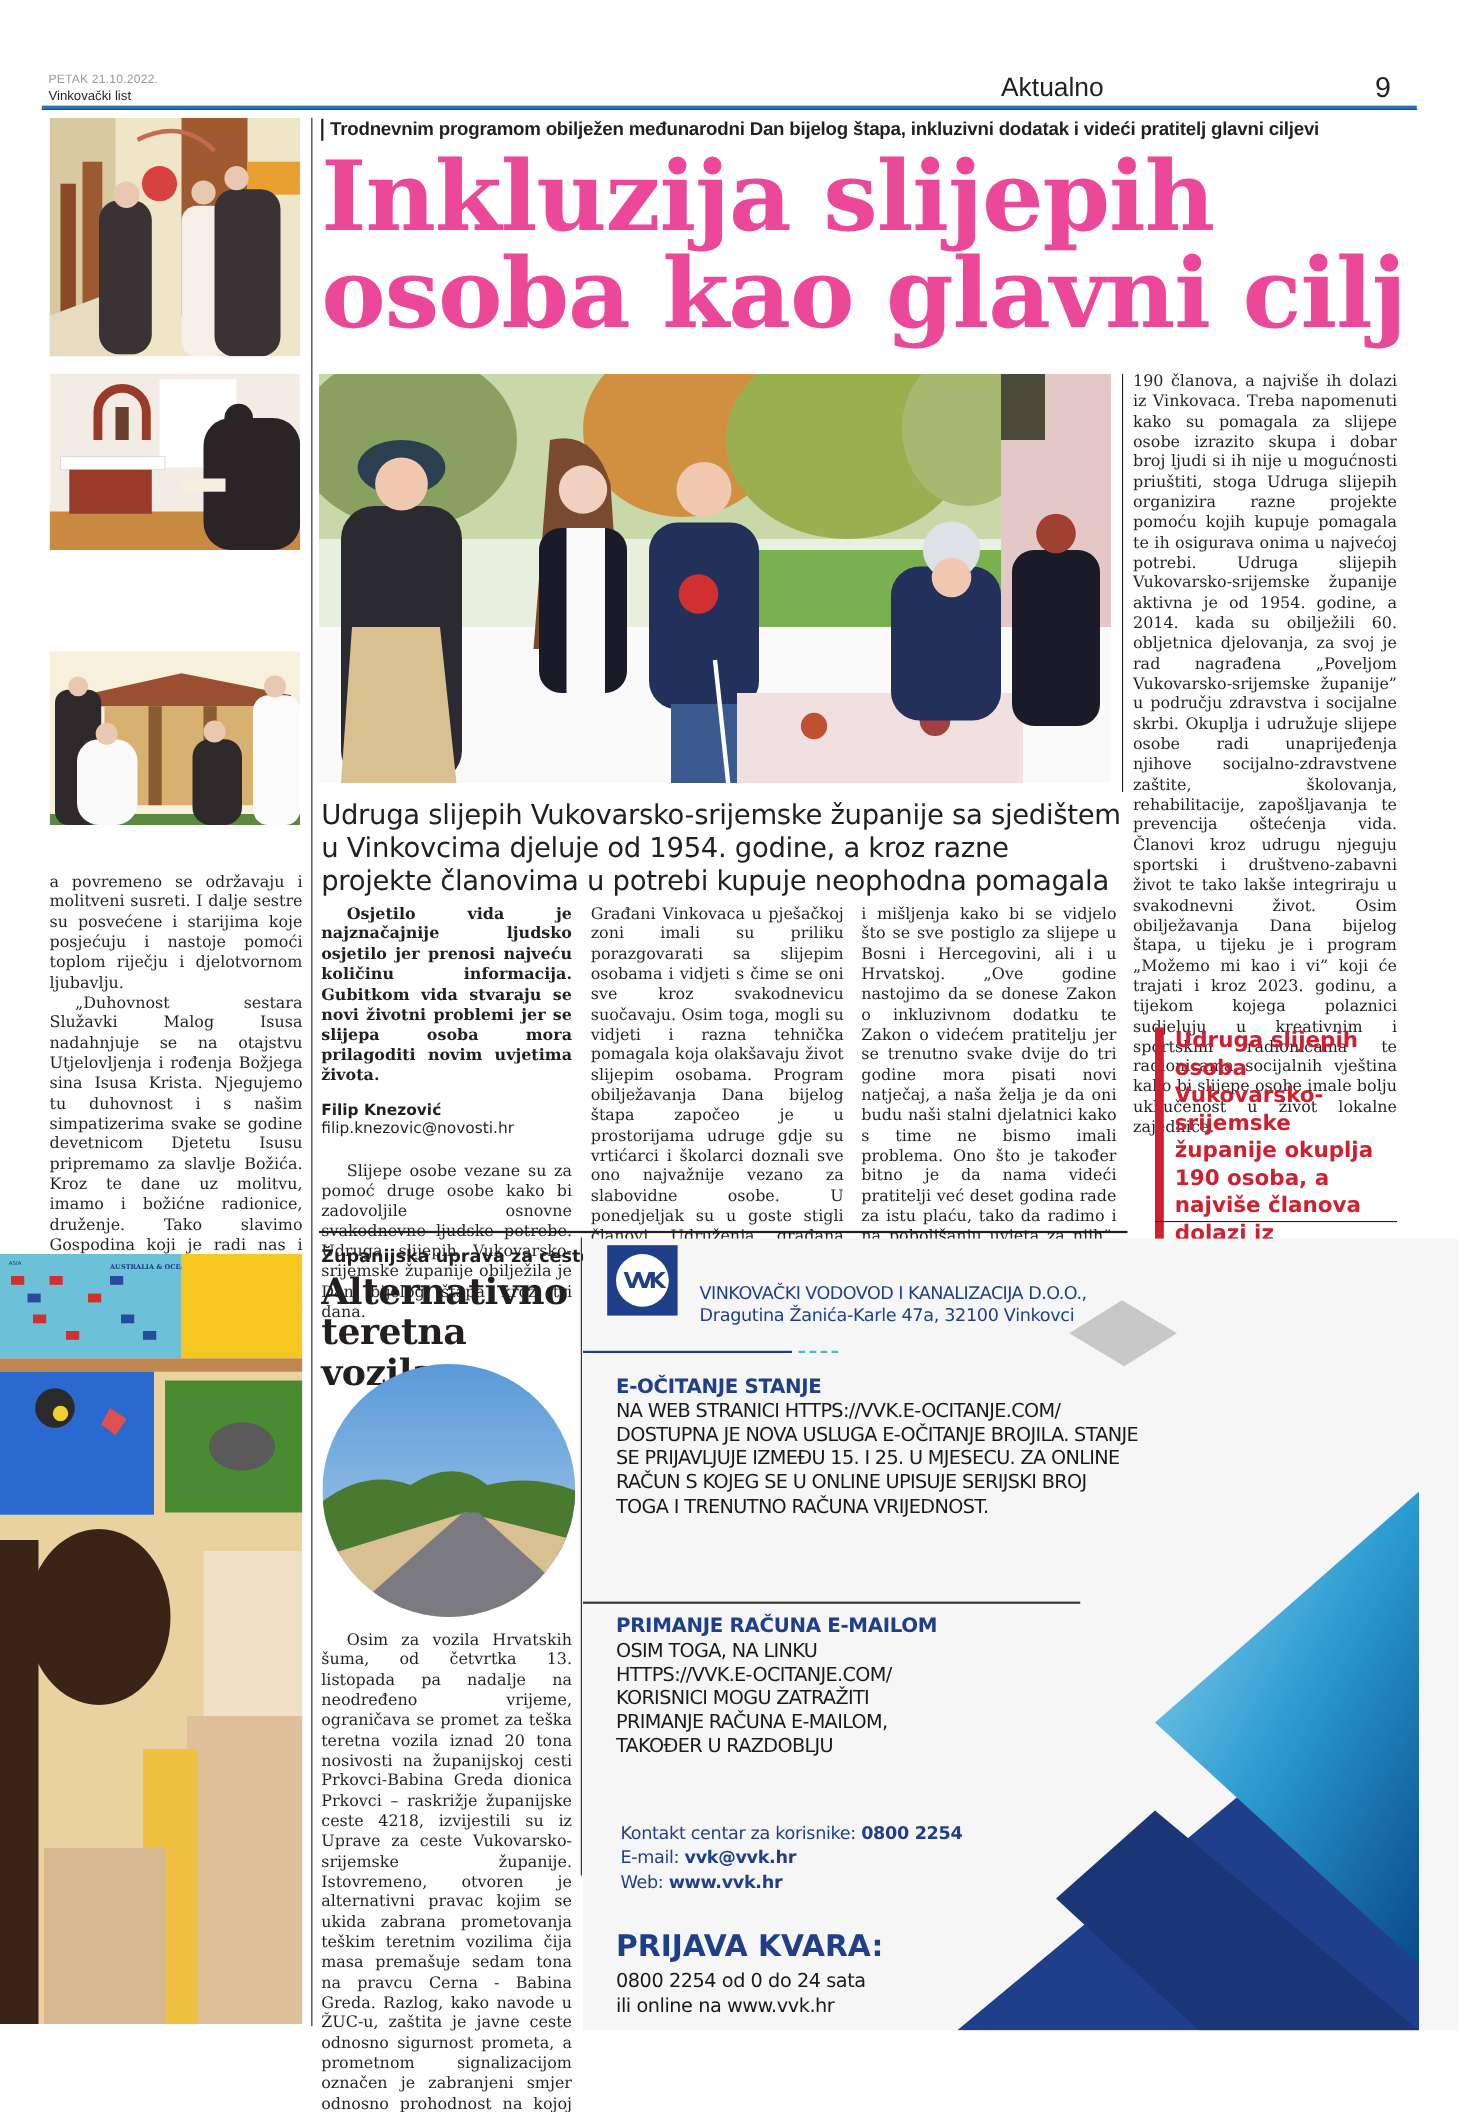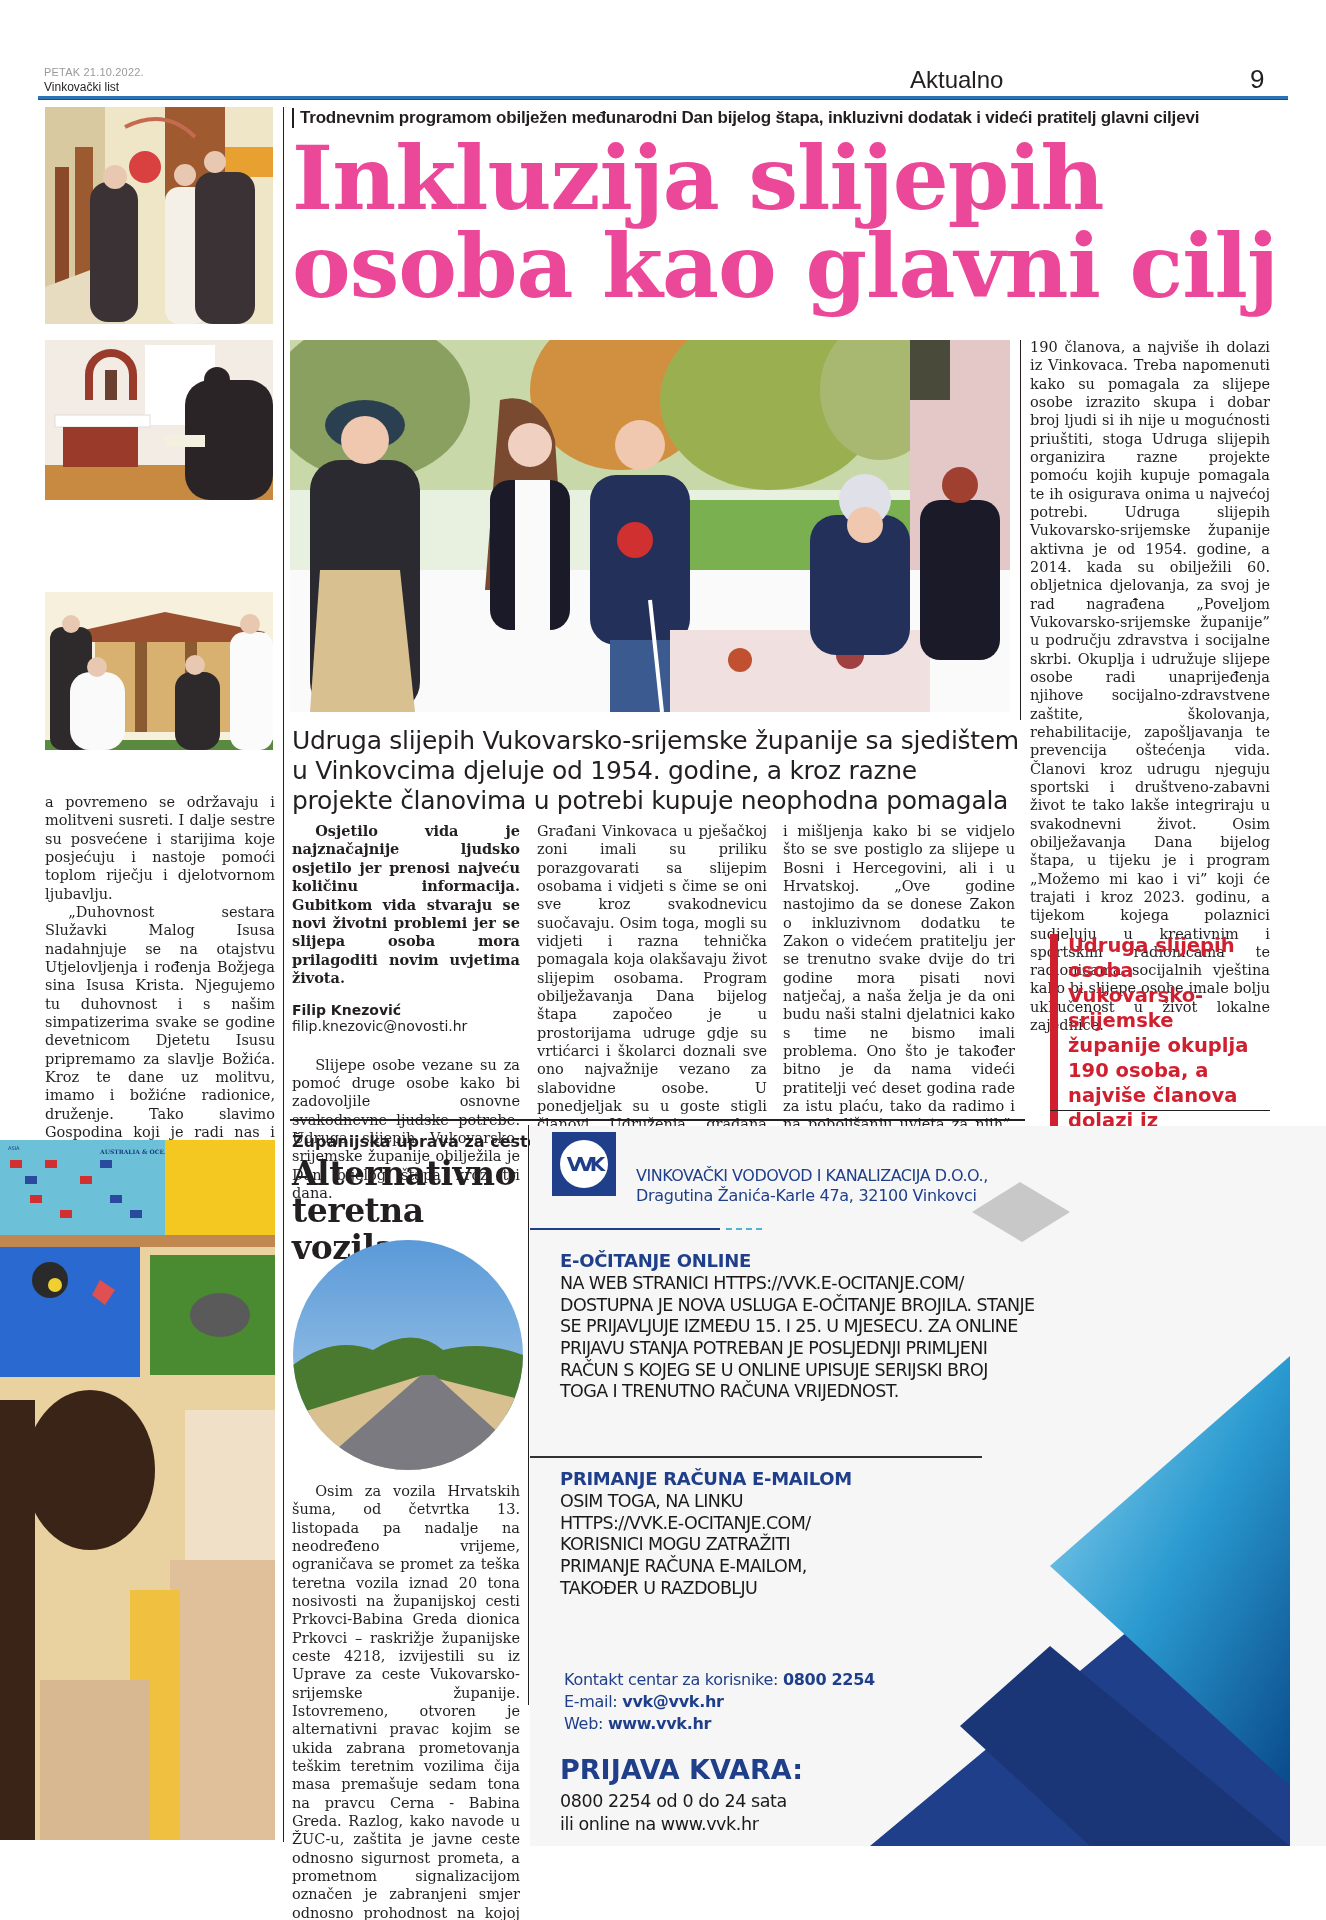--- a/index.html
+++ b/index.html
@@ -249,44 +249,43 @@
   </svg>
   <div class="abs ad-logo">
     <div class="abs ad-logo-c">VVK</div>
   </div>
   <div class="abs ad-co">VINKOVAČKI VODOVOD I KANALIZACIJA D.O.O.,</div>
   <div class="abs ad-addr">Dragutina Žanića-Karle 47a, 32100 Vinkovci</div>
   <div class="abs ad-line"></div>
   <div class="abs ad-dash"></div>
 
   <div class="abs" style="left:30px;top:124px;width:520px;">
-    <div class="ad-h">E-OČITANJE ONLINE</div>
+    <div class="ad-h">E-OČITANJE STANJE</div>
     <div class="ad-body" style="margin-top:2px;">
       <div>NA WEB STRANICI HTTPS://VVK.E-OCITANJE.COM/</div>
       <div>DOSTUPNA JE NOVA USLUGA E-OČITANJE BROJILA. STANJE</div>
       <div>SE PRIJAVLJUJE IZMEĐU 15. I 25. U MJESECU. ZA ONLINE</div>
-      <div>PRIJAVU STANJA POTREBAN JE POSLJEDNJI PRIMLJENI</div>
       <div>RAČUN S KOJEG SE U ONLINE UPISUJE SERIJSKI BROJ</div>
       <div>TOGA I TRENUTNO RAČUNA VRIJEDNOST.</div>
     </div>
   </div>
   <div class="abs" style="left:0;top:330px;width:452px;height:2px;background:#333;"></div>
 
   <div class="abs" style="left:30px;top:342px;width:420px;">
     <div class="ad-h">PRIMANJE RAČUNA E-MAILOM</div>
     <div class="ad-body" style="margin-top:2px;">
       <div>OSIM TOGA, NA LINKU</div>
       <div>HTTPS://VVK.E-OCITANJE.COM/</div>
       <div>KORISNICI MOGU ZATRAŽITI</div>
       <div>PRIMANJE RAČUNA E-MAILOM,</div>
       <div>TAKOĐER U RAZDOBLJU</div>
     </div>
   </div>
 
-  <div class="abs ad-contact" style="left:34px;top:530px;margin-top:13px;">
+  <div class="abs ad-contact" style="left:34px;top:530px;">
     <div><span>Kontakt centar za korisnike:</span> <b>0800 2254</b></div>
     <div><span>E-mail:</span> <b>vvk@vvk.hr</b></div>
     <div><span>Web:</span> <b>www.vvk.hr</b></div>
   </div>
 
   <div class="abs ad-kvar" style="left:30px;top:628px;text-align:right;">PRIJAVA KVARA:</div>
   <div class="abs ad-kvar-body" style="left:30px;top:664px;">
     <div>0800 2254 od 0 do 24 sata</div>
     <div>ili online na www.vvk.hr</div>
   </div>

